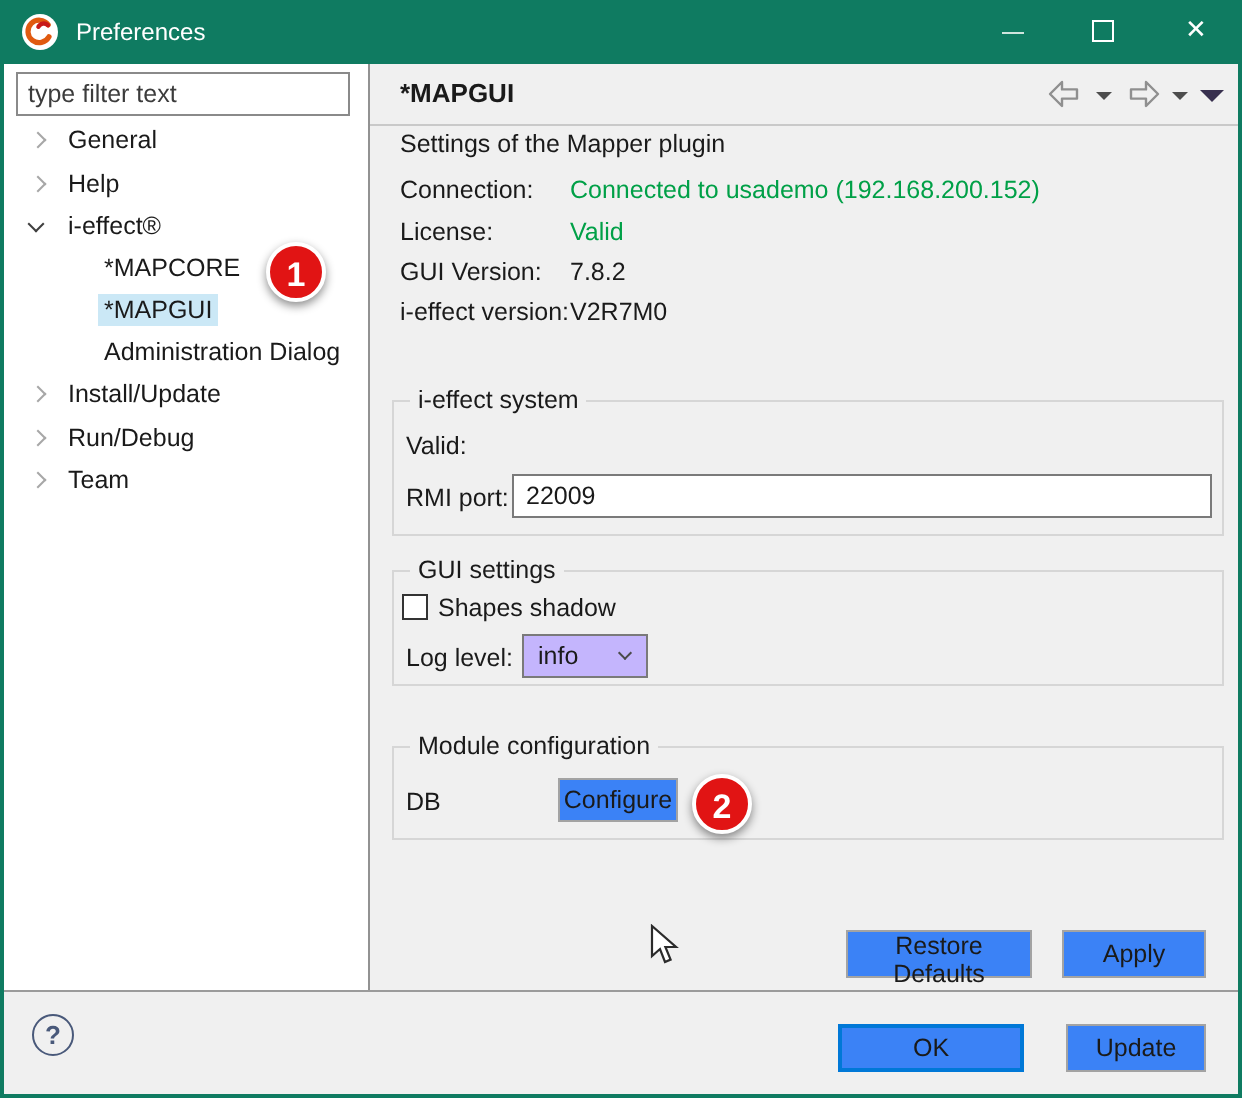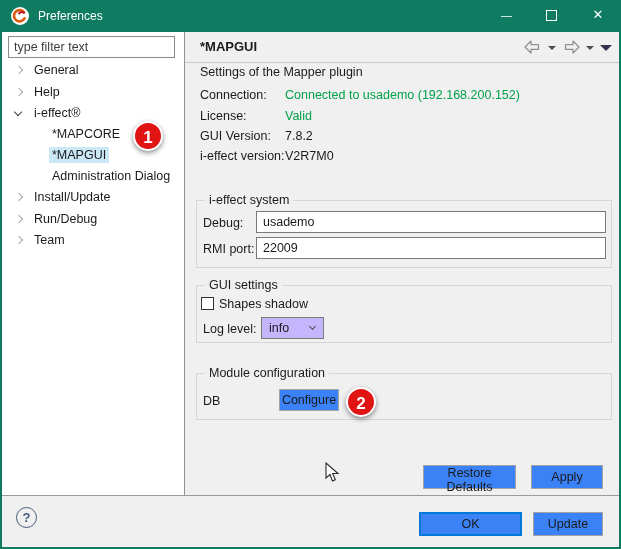--- a/index.html
+++ b/index.html
@@ -154,22 +154,21 @@
       <span>GUI Version:</span>
       <span class="val">7.8.2</span>
     </div>
     <div class="info-row" style="top:116px;">
       <span>i-effect version:</span>
       <span class="val">V2R7M0</span>
     </div>
 
     <div class="group" style="top:168px;height:68px;">
       <span class="legend">i-effect system</span>
-      <span class="fld-label" style="left:6px;top:14px;">Debug:</span>
-      <input class="txt-input" style="left: 59px; top: 10px; width: 350px;" type="text" value="usademo">
+      <span class="fld-label" style="left:6px;top:14px;">Valid:</span>
       <span class="fld-label" style="left:6px;top:40px;">RMI port:</span>
       <input class="txt-input" style="left: 59px; top: 36px; width: 350px;" type="text" value="22009">
     </div>
 
     <div class="group" style="top:253px;height:58px;">
       <span class="legend">GUI settings</span>
       <span class="checkbox" style="left:4px;top:11px;"></span>
       <span class="fld-label" style="left:22px;top:10px;">Shapes shadow</span>
       <span class="fld-label" style="left:6px;top:35px;">Log level:</span>
       <div class="combo" style="left:64px;top:31px;">
@@ -184,21 +183,21 @@
       <button class="btn" style="left:82px;top:15px;width:60px;height:22px;">Configure</button>
     </div>
 
     <button class="btn" style="left:346px;top:433px;width:72px;height:24px;">Apply</button>
     <button class="btn" style="left:238px;top:433px;width:93px;height:24px;">Restore Defaults</button>
   </div>
 
   <div class="h-divider"></div>
   <div class="bottom-bar">
     <div class="help-circle"><span>?</span></div>
-    <button class="btn default" style="left:417px;top:16px;width:103px;height:24px;">OK</button>
+    <button class="btn default" style="left:417px;top:16px;width:93px;height:24px;">OK</button>
     <button class="btn" style="left:531px;top:16px;width:70px;height:24px;">Update</button>
   </div>
 
   <div class="badge" style="left:133px;top:121px;">1</div>
   <div class="badge" style="left:346px;top:387px;">2</div>
 
   <svg class="cursor" width="15" height="21" viewBox="0 0 15 21">
     <polygon points="1,1 1,16 5,12.5 7.5,19 10.3,17.8 7.7,11.5 13,11.5" fill="#ffffff" stroke="#2b2b2b" stroke-width="1.1"></polygon>
   </svg>
 

